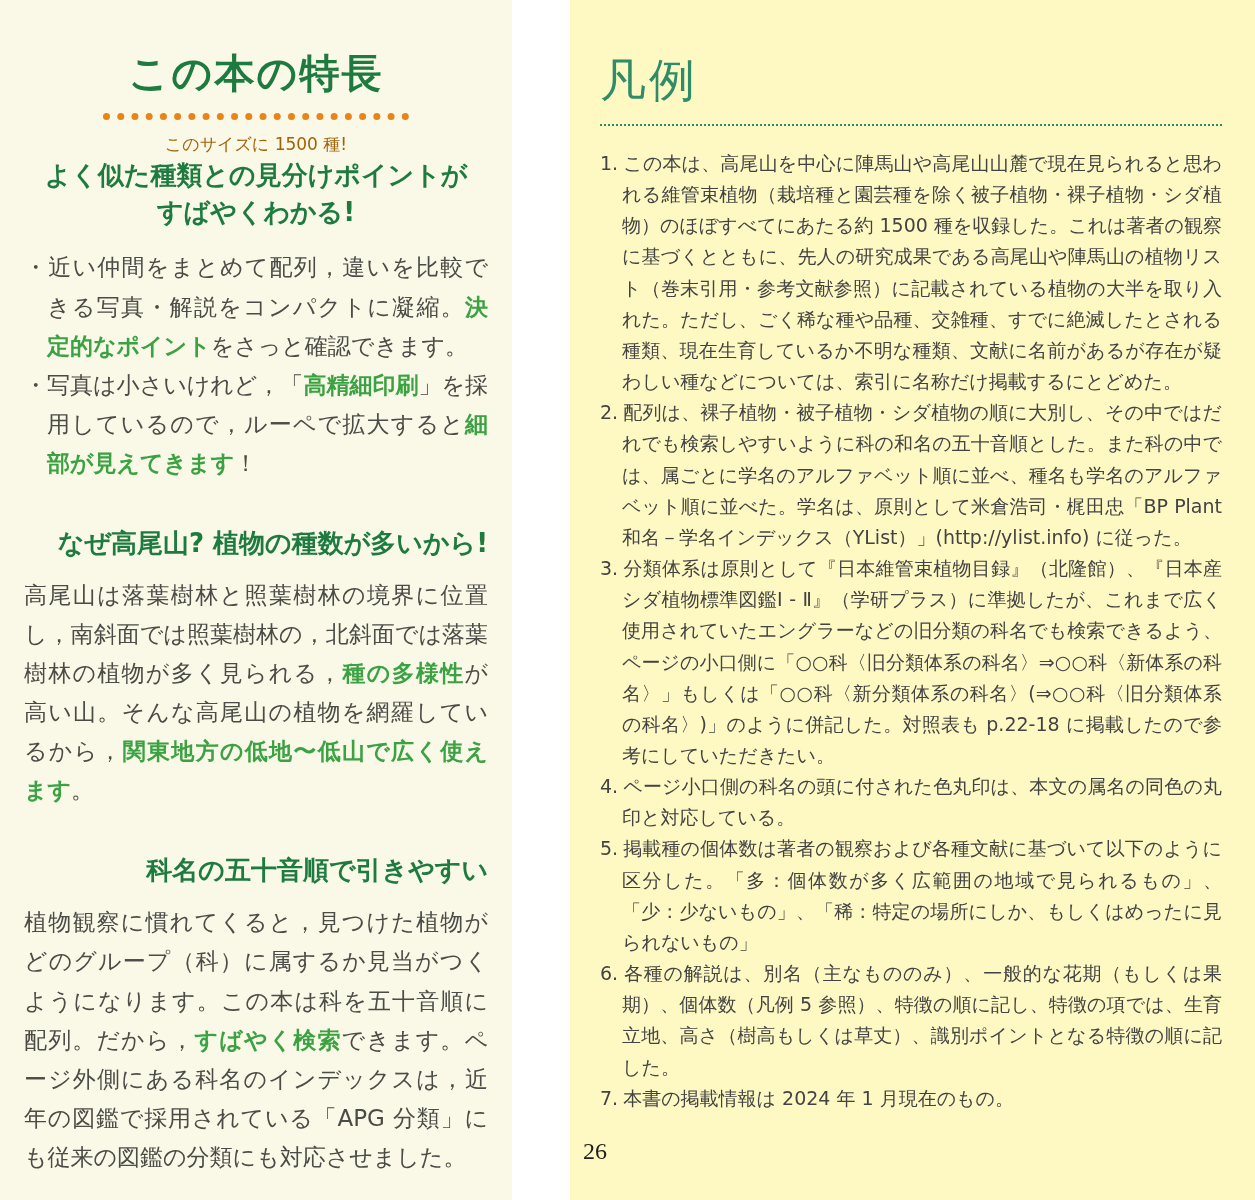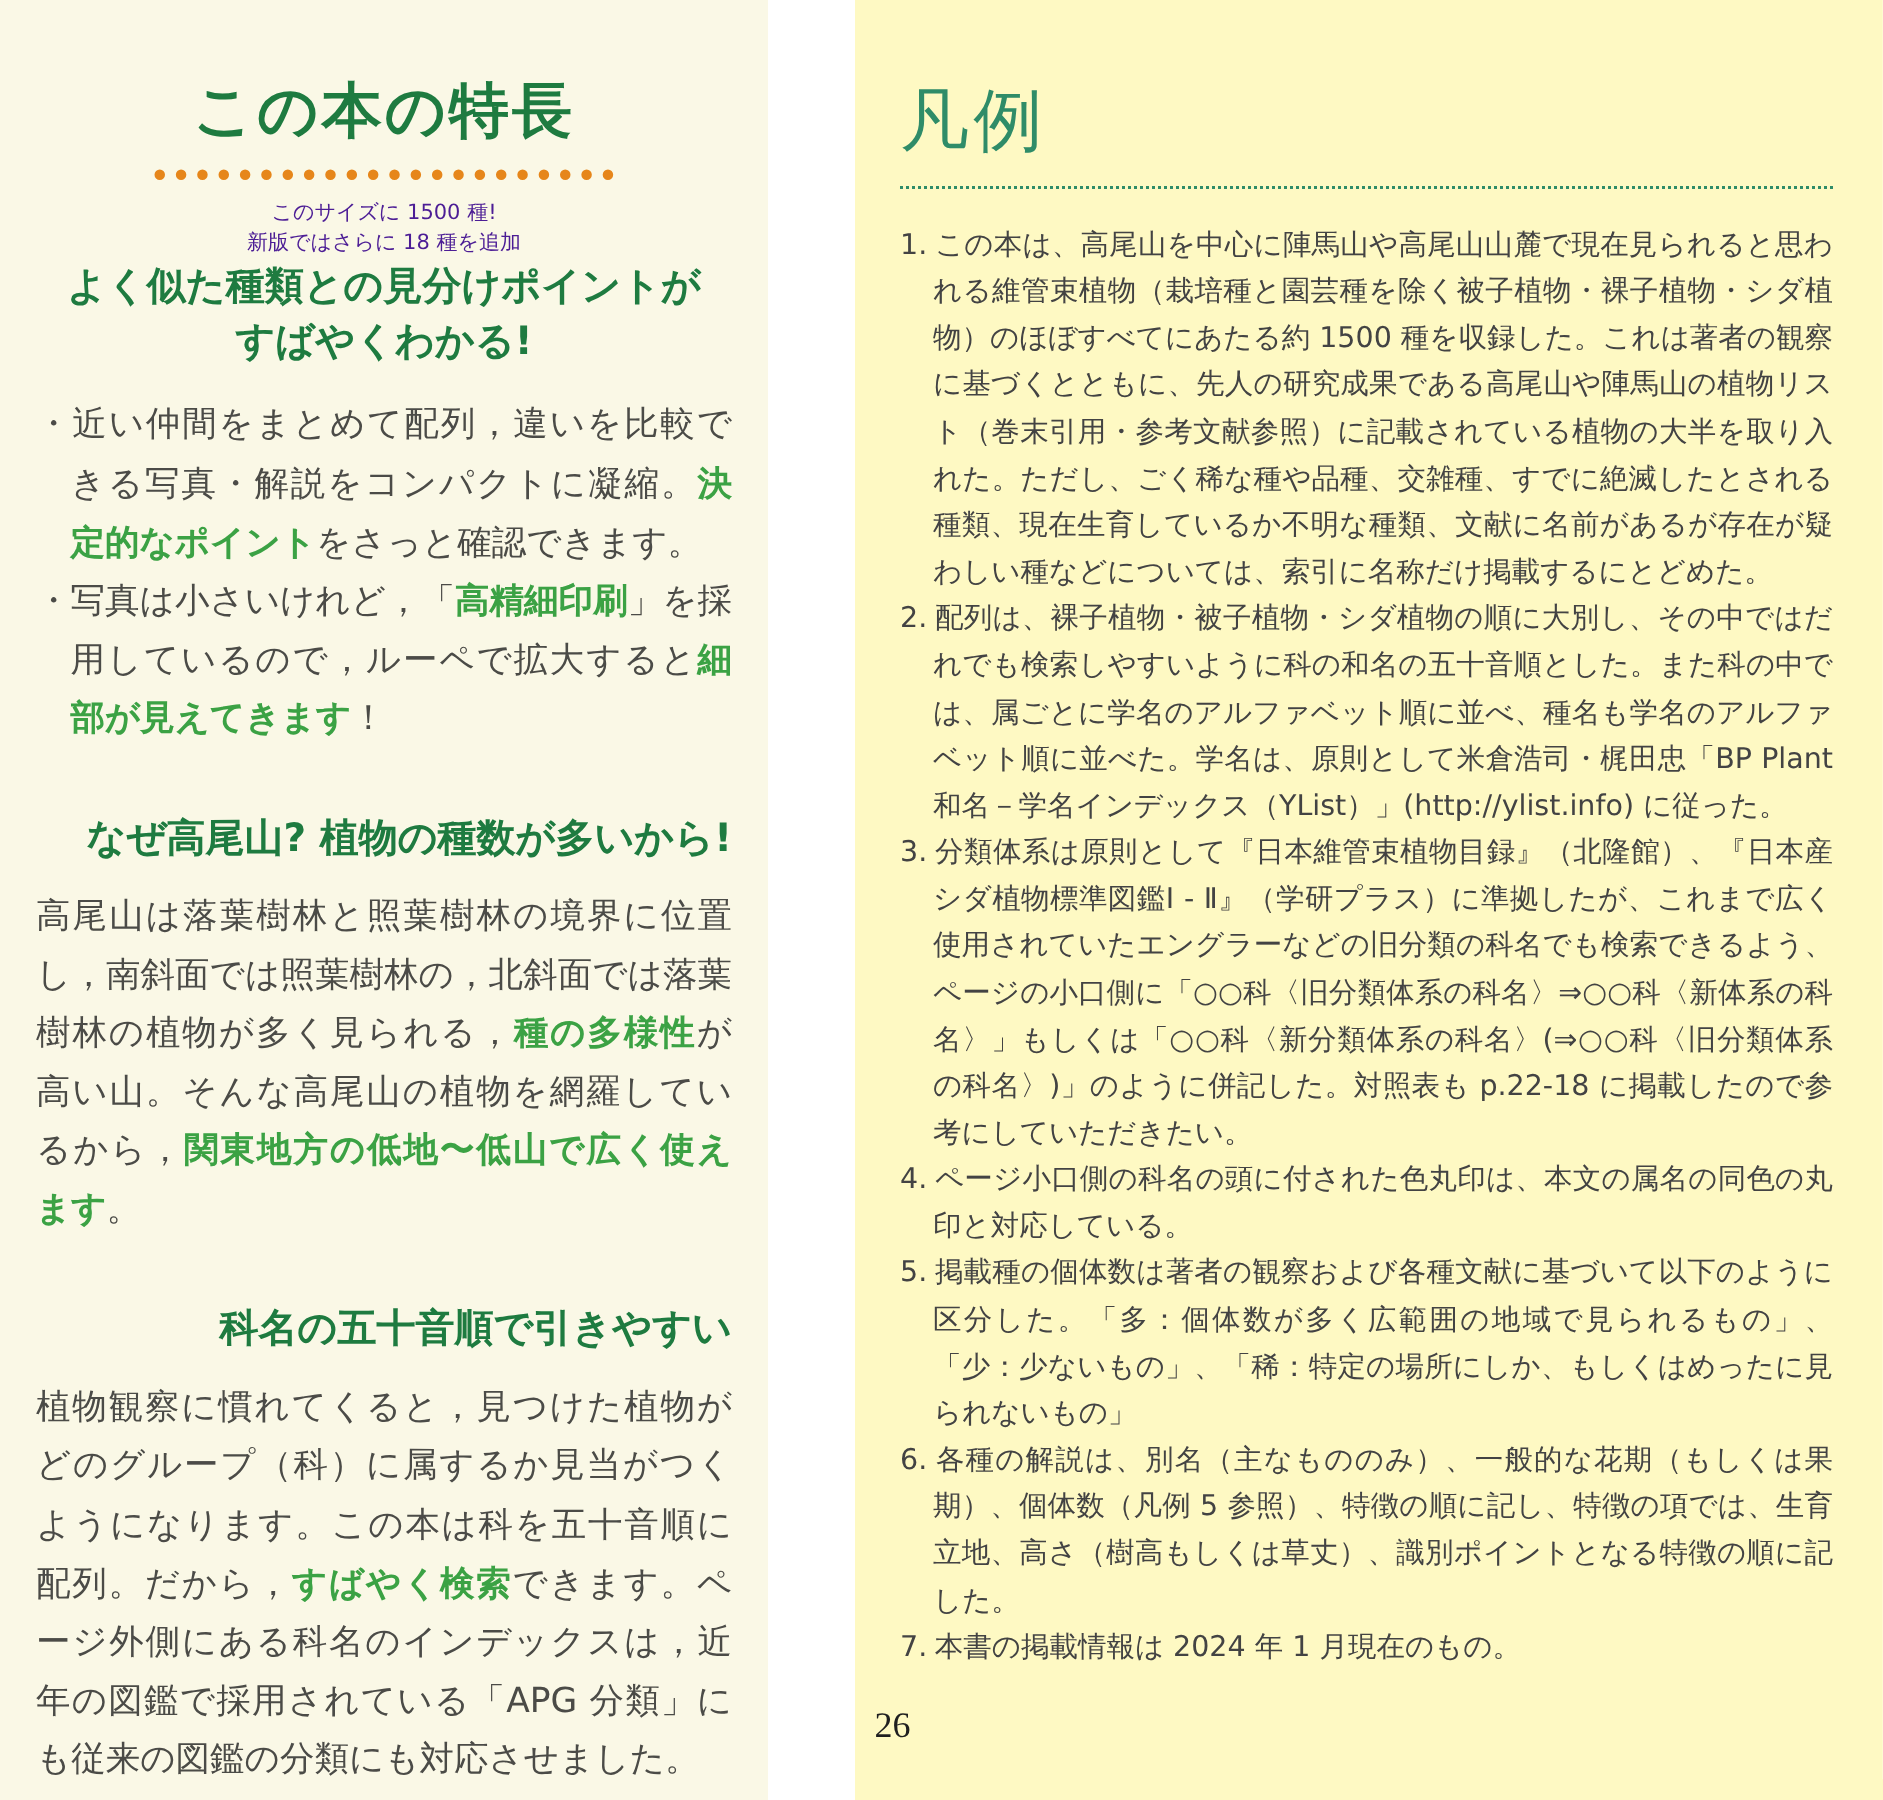--- a/index.html
+++ b/index.html
@@ -36,23 +36,23 @@
     letter-spacing:2px;
     color:var(--green-dark);
   }
   .lp-dots{
     width:306px;height:0;
     margin:12px auto 12px auto;
     border-top:7px dotted var(--orange-accent);
   }
   .lp-subtitle{
     text-align:center;
-    font-size:14px;
+    font-size:17px;
     line-height:1.45;
-    color:#4c1d95;
+    color:#a16207;
   }
   .lp-h2{
     text-align:center;
     font-size:26px;
     font-weight:700;
     line-height:1.42;
     color:var(--green-dark);
   }
   .lp-h2.tight{margin-top:42px;text-align:right;}
   .lp-body{
@@ -113,21 +113,20 @@
 
 <div class="spread">
 
   <div class="left-page">
 
     <h1 class="lp-title">この本の特長</h1>
     <div class="lp-dots"></div>
 
     <div class="lp-subtitle">
       <div>このサイズに 1500 種!</div>
-      <div>新版ではさらに 18 種を追加</div>
     </div>
 
     <h2 class="lp-h2">
       <div>よく似た種類との見分けポイントが</div>
       <div>すばやくわかる!</div>
     </h2>
 
     <div class="lp-body lp-bullets">
       <p class="lp-bullet"><span>・近い仲間をまとめて配列，違いを比較できる写真・解説をコンパクトに凝縮。</span><span class="em">決定的なポイント</span><span>をさっと確認できます。</span></p>
       <p class="lp-bullet"><span>・写真は小さいけれど，「</span><span class="em">高精細印刷</span><span>」を採用しているので，ルーペで拡大すると</span><span class="em">細部が見えてきます</span><span>！</span></p>

